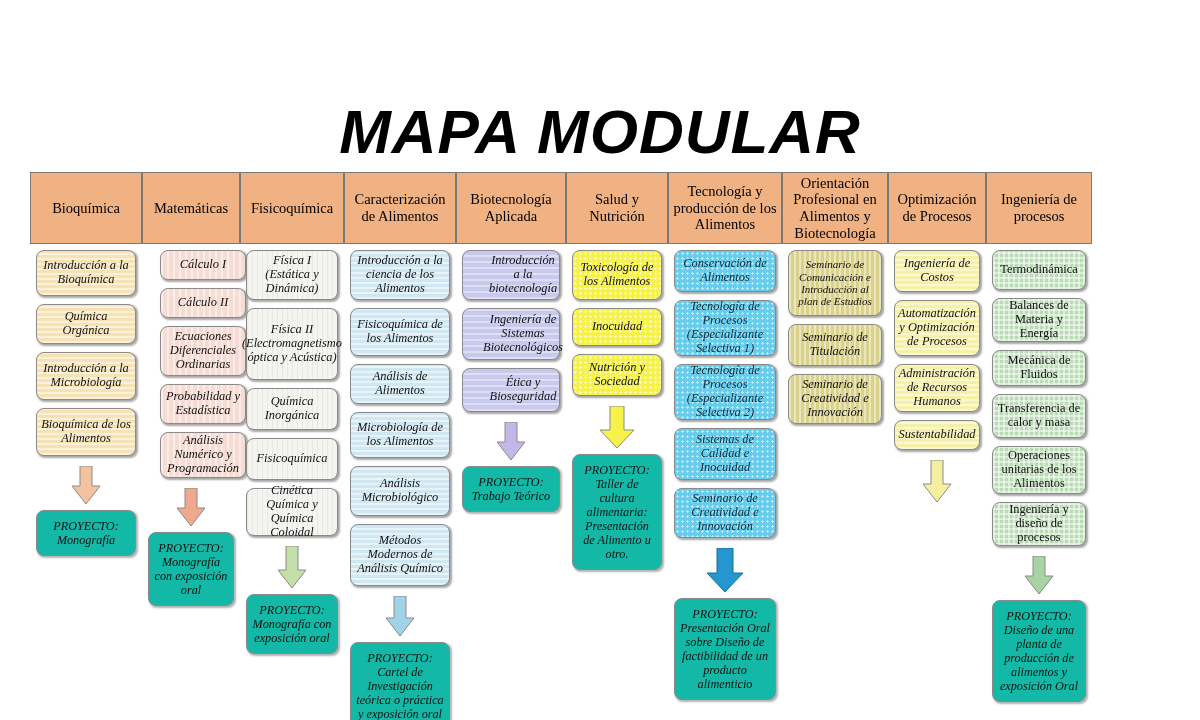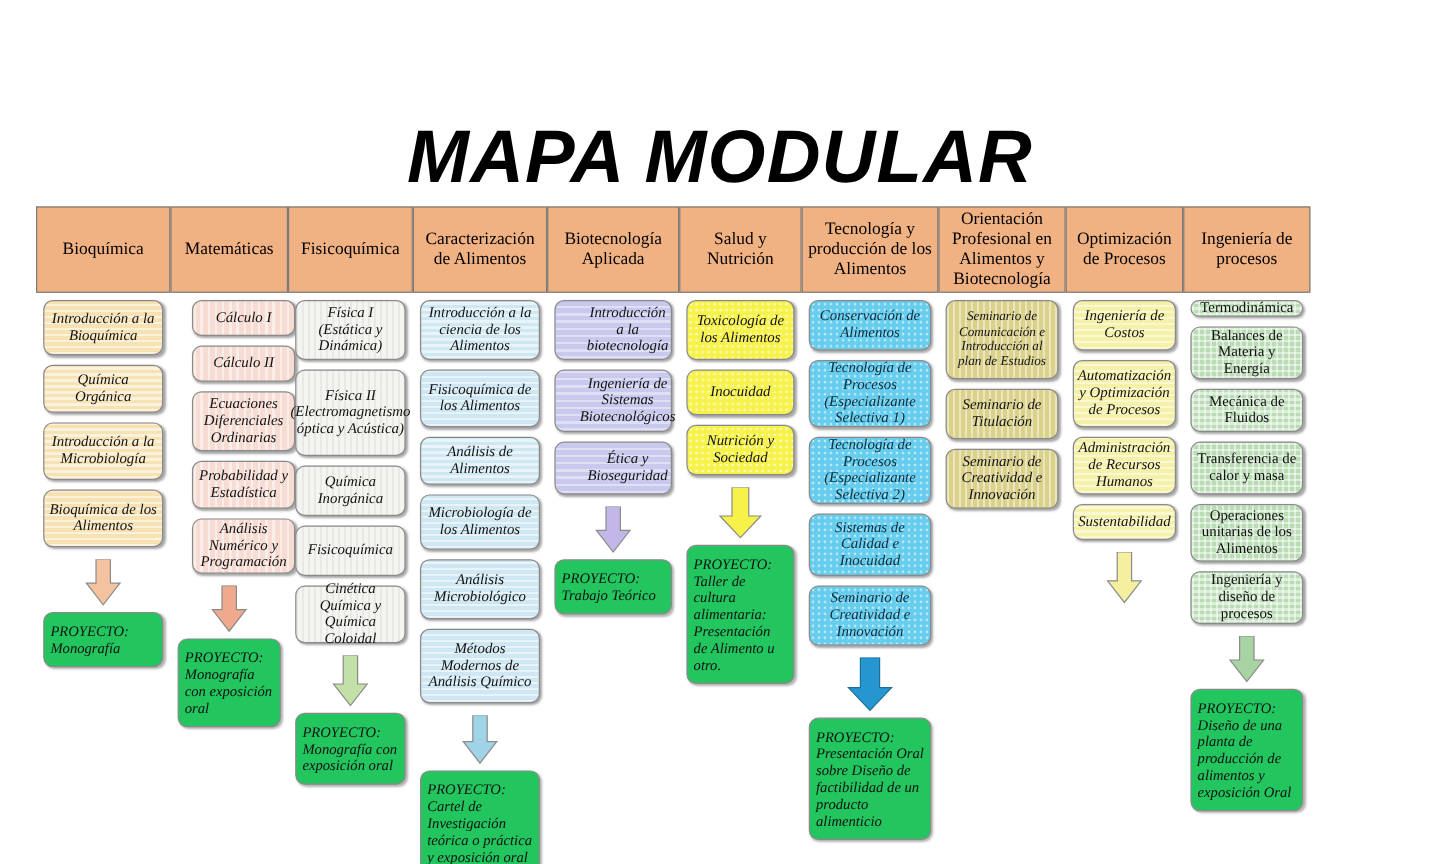--- a/index.html
+++ b/index.html
@@ -71,28 +71,28 @@
     display:flex;
     align-items:center;
     justify-content:center;
     box-shadow:1.5px 1.5px 2px rgba(0,0,0,.35);
     font-style:italic;
   }
   .cell.plain{font-style:normal;}
   .proj{
     box-sizing:border-box;
     width:100%;
-    text-align:left;
+    text-align:center;
     font-size:12.2px;
     line-height:1.15;
     color:#111;
     border:1px solid #8a8a8a;
     border-radius:8px;
     padding:8px 5px;
-    background:#22c55e;
+    background:#14b8a6;
     box-shadow:1.5px 1.5px 2px rgba(0,0,0,.3);
     font-style:italic;
   }
   .arrow{
     width:0;height:0;
     position:relative;
     margin:2px 0 4px 0;
   }
 
   
@@ -272,21 +272,21 @@
           <polygon points="11,0 23,0 23,24 31,24 17,42 3,24 11,24" fill="#f4f0a0" stroke="#8a8a8a" stroke-width="1"></polygon>
         </svg>
       </div>
       <div style="height:44px"></div>
     </div>
   </div>
 
   <div class="col c9" style="width:106px;">
     <div class="col-head">Ingeniería de procesos</div>
     <div class="cells">
-      <div class="cell plain" style="height:14px">Termodinámica</div>
+      <div class="cell plain" style="height:40px">Termodinámica</div>
       <div class="cell plain" style="height:44px">Balances de Materia y Energía</div>
       <div class="cell plain" style="height:36px">Mecánica de Fluidos</div>
       <div class="cell plain" style="height:44px">Transferencia de calor y masa</div>
       <div class="cell plain" style="height:48px">Operaciones unitarias de los Alimentos</div>
       <div class="cell plain" style="height:44px">Ingeniería y diseño de procesos</div>
       <div class="arrow">
         <svg width="34" height="40" viewBox="0 0 34 40" style="position:absolute;left:-17px;top:0">
           <polygon points="11,0 23,0 23,20 31,20 17,38 3,20 11,20" fill="#a8d3a2" stroke="#8a8a8a" stroke-width="1"></polygon>
         </svg>
       </div>

